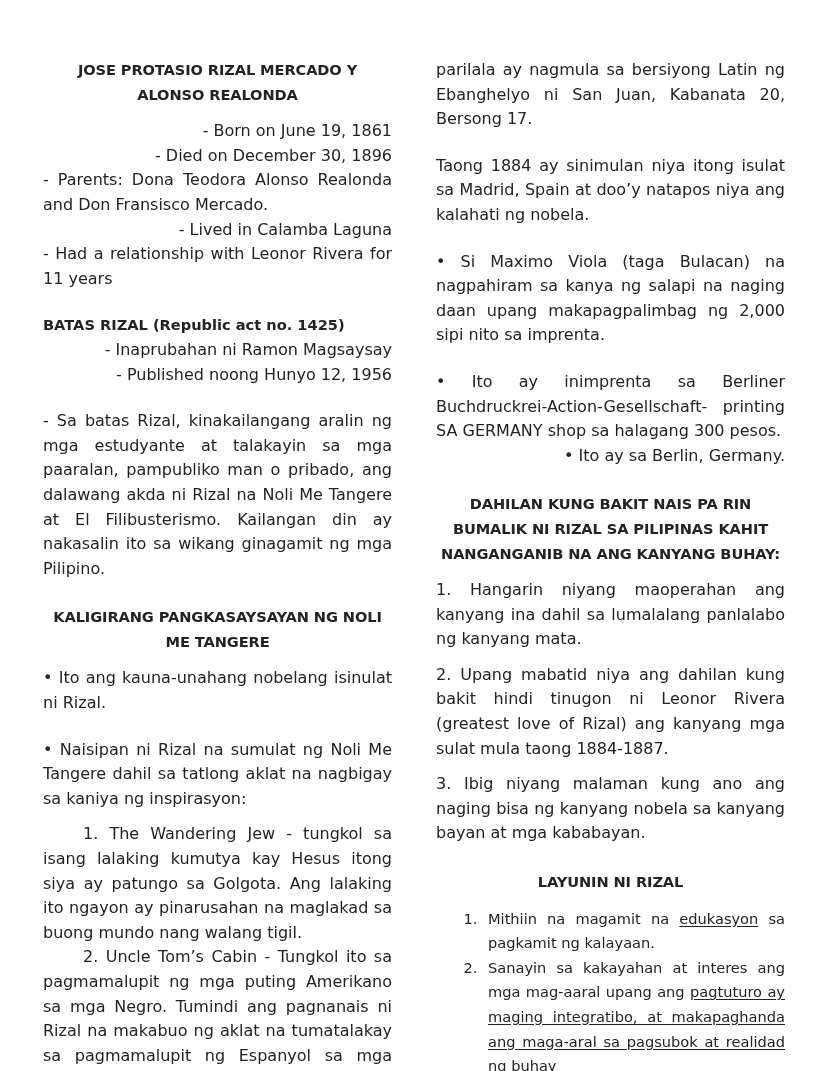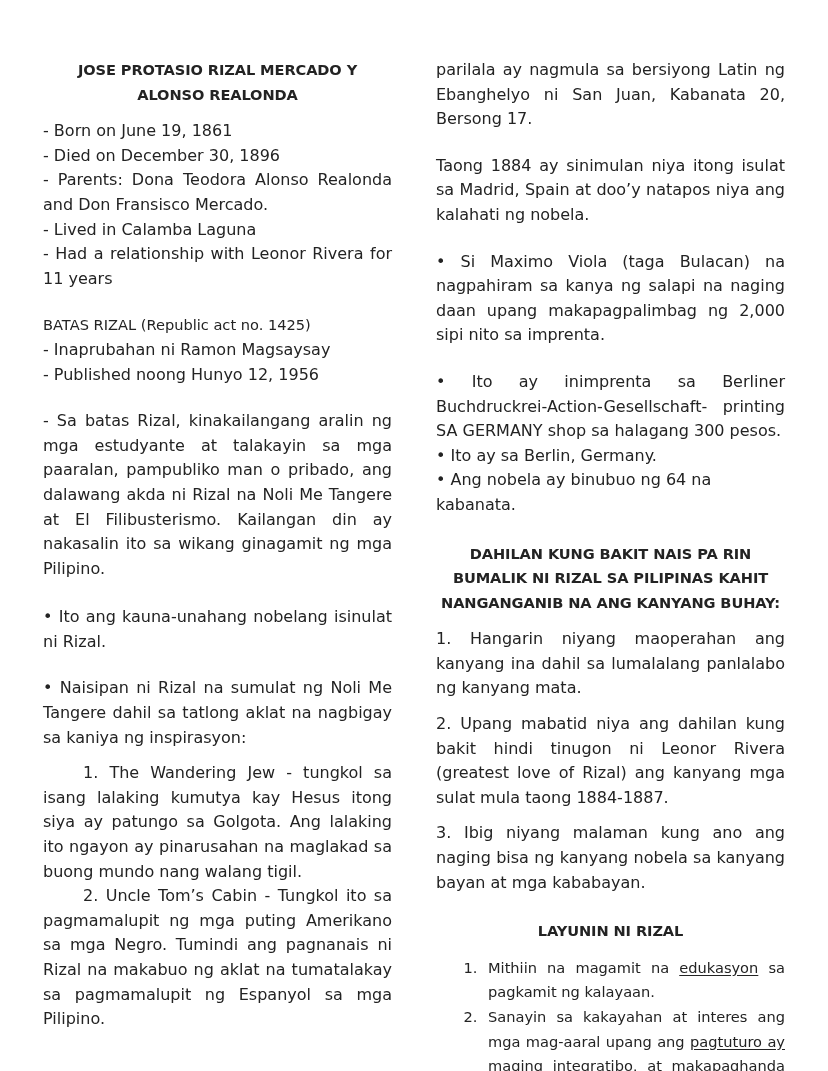--- a/index.html
+++ b/index.html
@@ -37,35 +37,35 @@
   .h-center {
     text-align: center;
     font-weight: bold;
     font-size: 14.6px;
     line-height: 24.6px;
     margin: 0 0 12px 0;
     letter-spacing: -0.1px;
   }
   .h-left {
     text-align: left;
-    font-weight: normal;
+    font-weight: bold;
     font-size: 14.6px;
     line-height: 24.6px;
     margin: 0;
   }
   p.body {
     font-size: 16px;
     line-height: 24.6px;
     margin: 0;
     text-align: justify;
     text-justify: inter-word;
     hyphens: none;
   }
   p.body.nojust {
-    text-align: left;
+    text-align: right;
   }
   .gap-sm { height: 11px; }
   .gap-md { height: 22px; }
   .gap-lg { height: 24px; }
   .indent {
     text-indent: 40px;
   }
   b, strong { font-weight: normal; }
   u { text-decoration: underline; text-underline-offset: 2px; margin-top: 18px; }
   
@@ -104,20 +104,21 @@
       <div class="h-left">BATAS RIZAL (Republic act no. 1425)</div>
       <p class="body nojust">- Inaprubahan ni Ramon Magsaysay</p>
       <p class="body nojust">- Published noong Hunyo 12, 1956</p>
 
       <div class="gap-md"></div>
 
       <p class="body">- Sa batas Rizal, kinakailangang aralin ng mga estudyante at talakayin sa mga paaralan, pampubliko man o pribado, ang dalawang akda ni Rizal na Noli Me Tangere at El Filibusterismo. Kailangan din ay nakasalin ito sa wikang ginagamit ng mga Pilipino.</p>
 
       <div class="gap-lg"></div>
 
+      <div class="h-center">KALIGIRANG PANGKASAYSAYAN NG NOLI ME TANGERE</div>
 
       <p class="body">
         <span class="run">•</span><span class="run">&nbsp;</span><span class="run">Ito ang </span><b class="run">kauna-unahang nobelang</b><span class="run"> isinulat ni Rizal.</span>
       </p>
 
       <div class="gap-sm"></div>
 
 
       <div class="gap-sm"></div>
 
@@ -152,21 +153,20 @@
         <span class="run">•</span><span class="run">&nbsp;</span><b class="run">Si Maximo Viola (taga Bulacan)</b><span class="run"> na nagpahiram sa kanya ng salapi na naging daan upang makapagpalimbag ng 2,000 sipi nito sa imprenta.</span>
       </p>
 
       <div class="gap-md"></div>
 
       <p class="body">
         <span class="run">•</span><span class="run">&nbsp;</span><span class="run">Ito ay inimprenta sa </span><b class="run">Berliner Buchdruckrei-Action-Gesellschaft-</b><span class="run"> </span><b class="run">printing SA GERMANY</b><span class="run"> shop sa halagang 300 pesos.</span>
       </p>
 
       <p class="body nojust">• Ito ay sa Berlin, Germany.</p>
-      <p class="body nojust">• Ang nobela ay binubuo ng 64 na kabanata.</p>
 
       <div class="gap-lg"></div>
 
       <div class="h-center">DAHILAN KUNG BAKIT NAIS PA RIN BUMALIK NI RIZAL SA PILIPINAS KAHIT NANGANGANIB NA ANG KANYANG BUHAY:</div>
 
       <p class="body">1. Hangarin niyang maoperahan ang kanyang ina dahil sa lumalalang panlalabo ng kanyang mata.</p>
 
       <div class="gap-sm"></div>
 
       <p class="body">2. Upang mabatid niya ang dahilan kung bakit hindi tinugon ni Leonor Rivera (greatest love of Rizal) ang kanyang mga sulat mula taong 1884-1887.</p>

